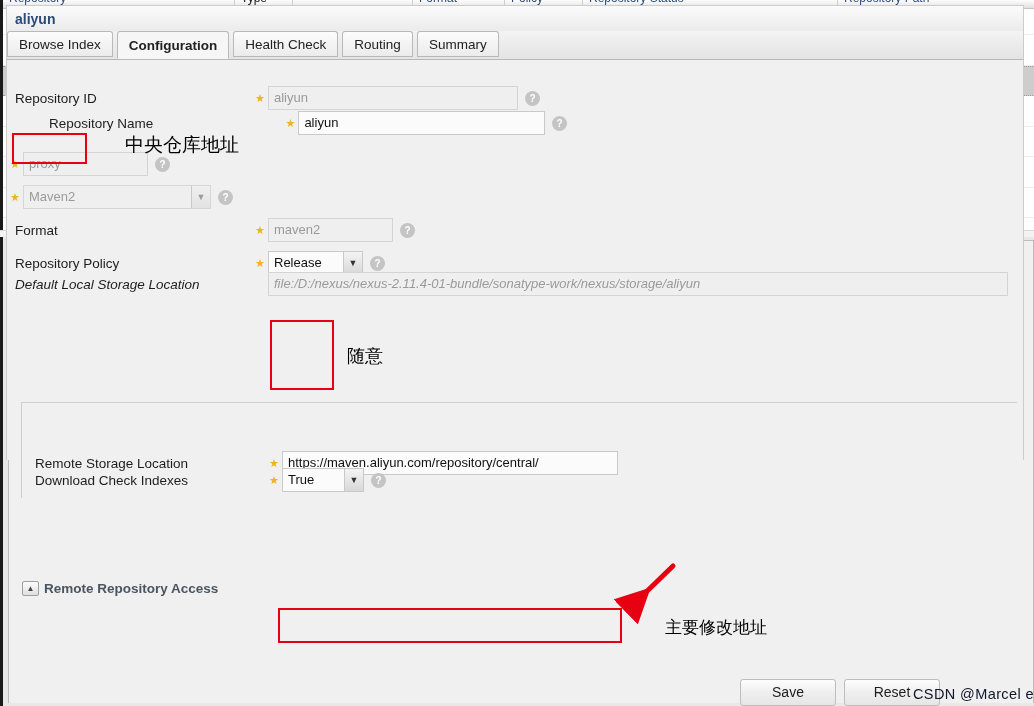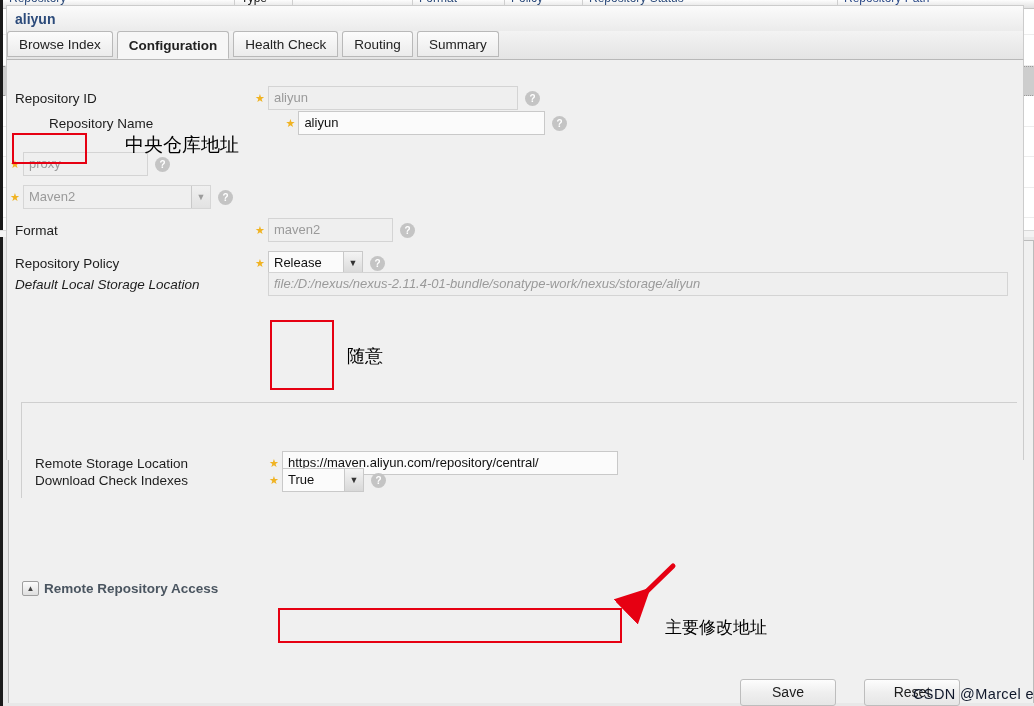--- a/index.html
+++ b/index.html
@@ -148,21 +148,21 @@
   }
   #fs-legend .collapse {
     width:17px; height:15px; margin-right:5px;
     background:linear-gradient(to bottom,#fcfcfc,#dfdfdf);
     border:1px solid #9f9f9f; border-radius:2px;
     font-size:8px; text-align:center; line-height:13px; color:#444; cursor:pointer;
   }
   #fs-legend .ftitle { font-weight:bold; font-size:13.5px; color:#4a5560; }
 
   
-  #btnrow { position:absolute; left:740px; top:679px; display:flex; gap:28px; }
+  #btnrow { position:absolute; left:740px; top:679px; display:flex; gap:8px; }
   .btn {
     width:96px; height:27px; line-height:25px; text-align:center;
     font-size:14px; color:#1c1c1c;
     background:linear-gradient(to bottom,#fdfdfd 0%,#efefef 50%,#e6e6e6 100%);
     border:1px solid #bdbdbd; border-radius:3px; cursor:pointer;
   }
 
   
   .annot-box { position:absolute; border:2px solid #e60012; z-index:40; pointer-events:none; }
   .annot-text {

